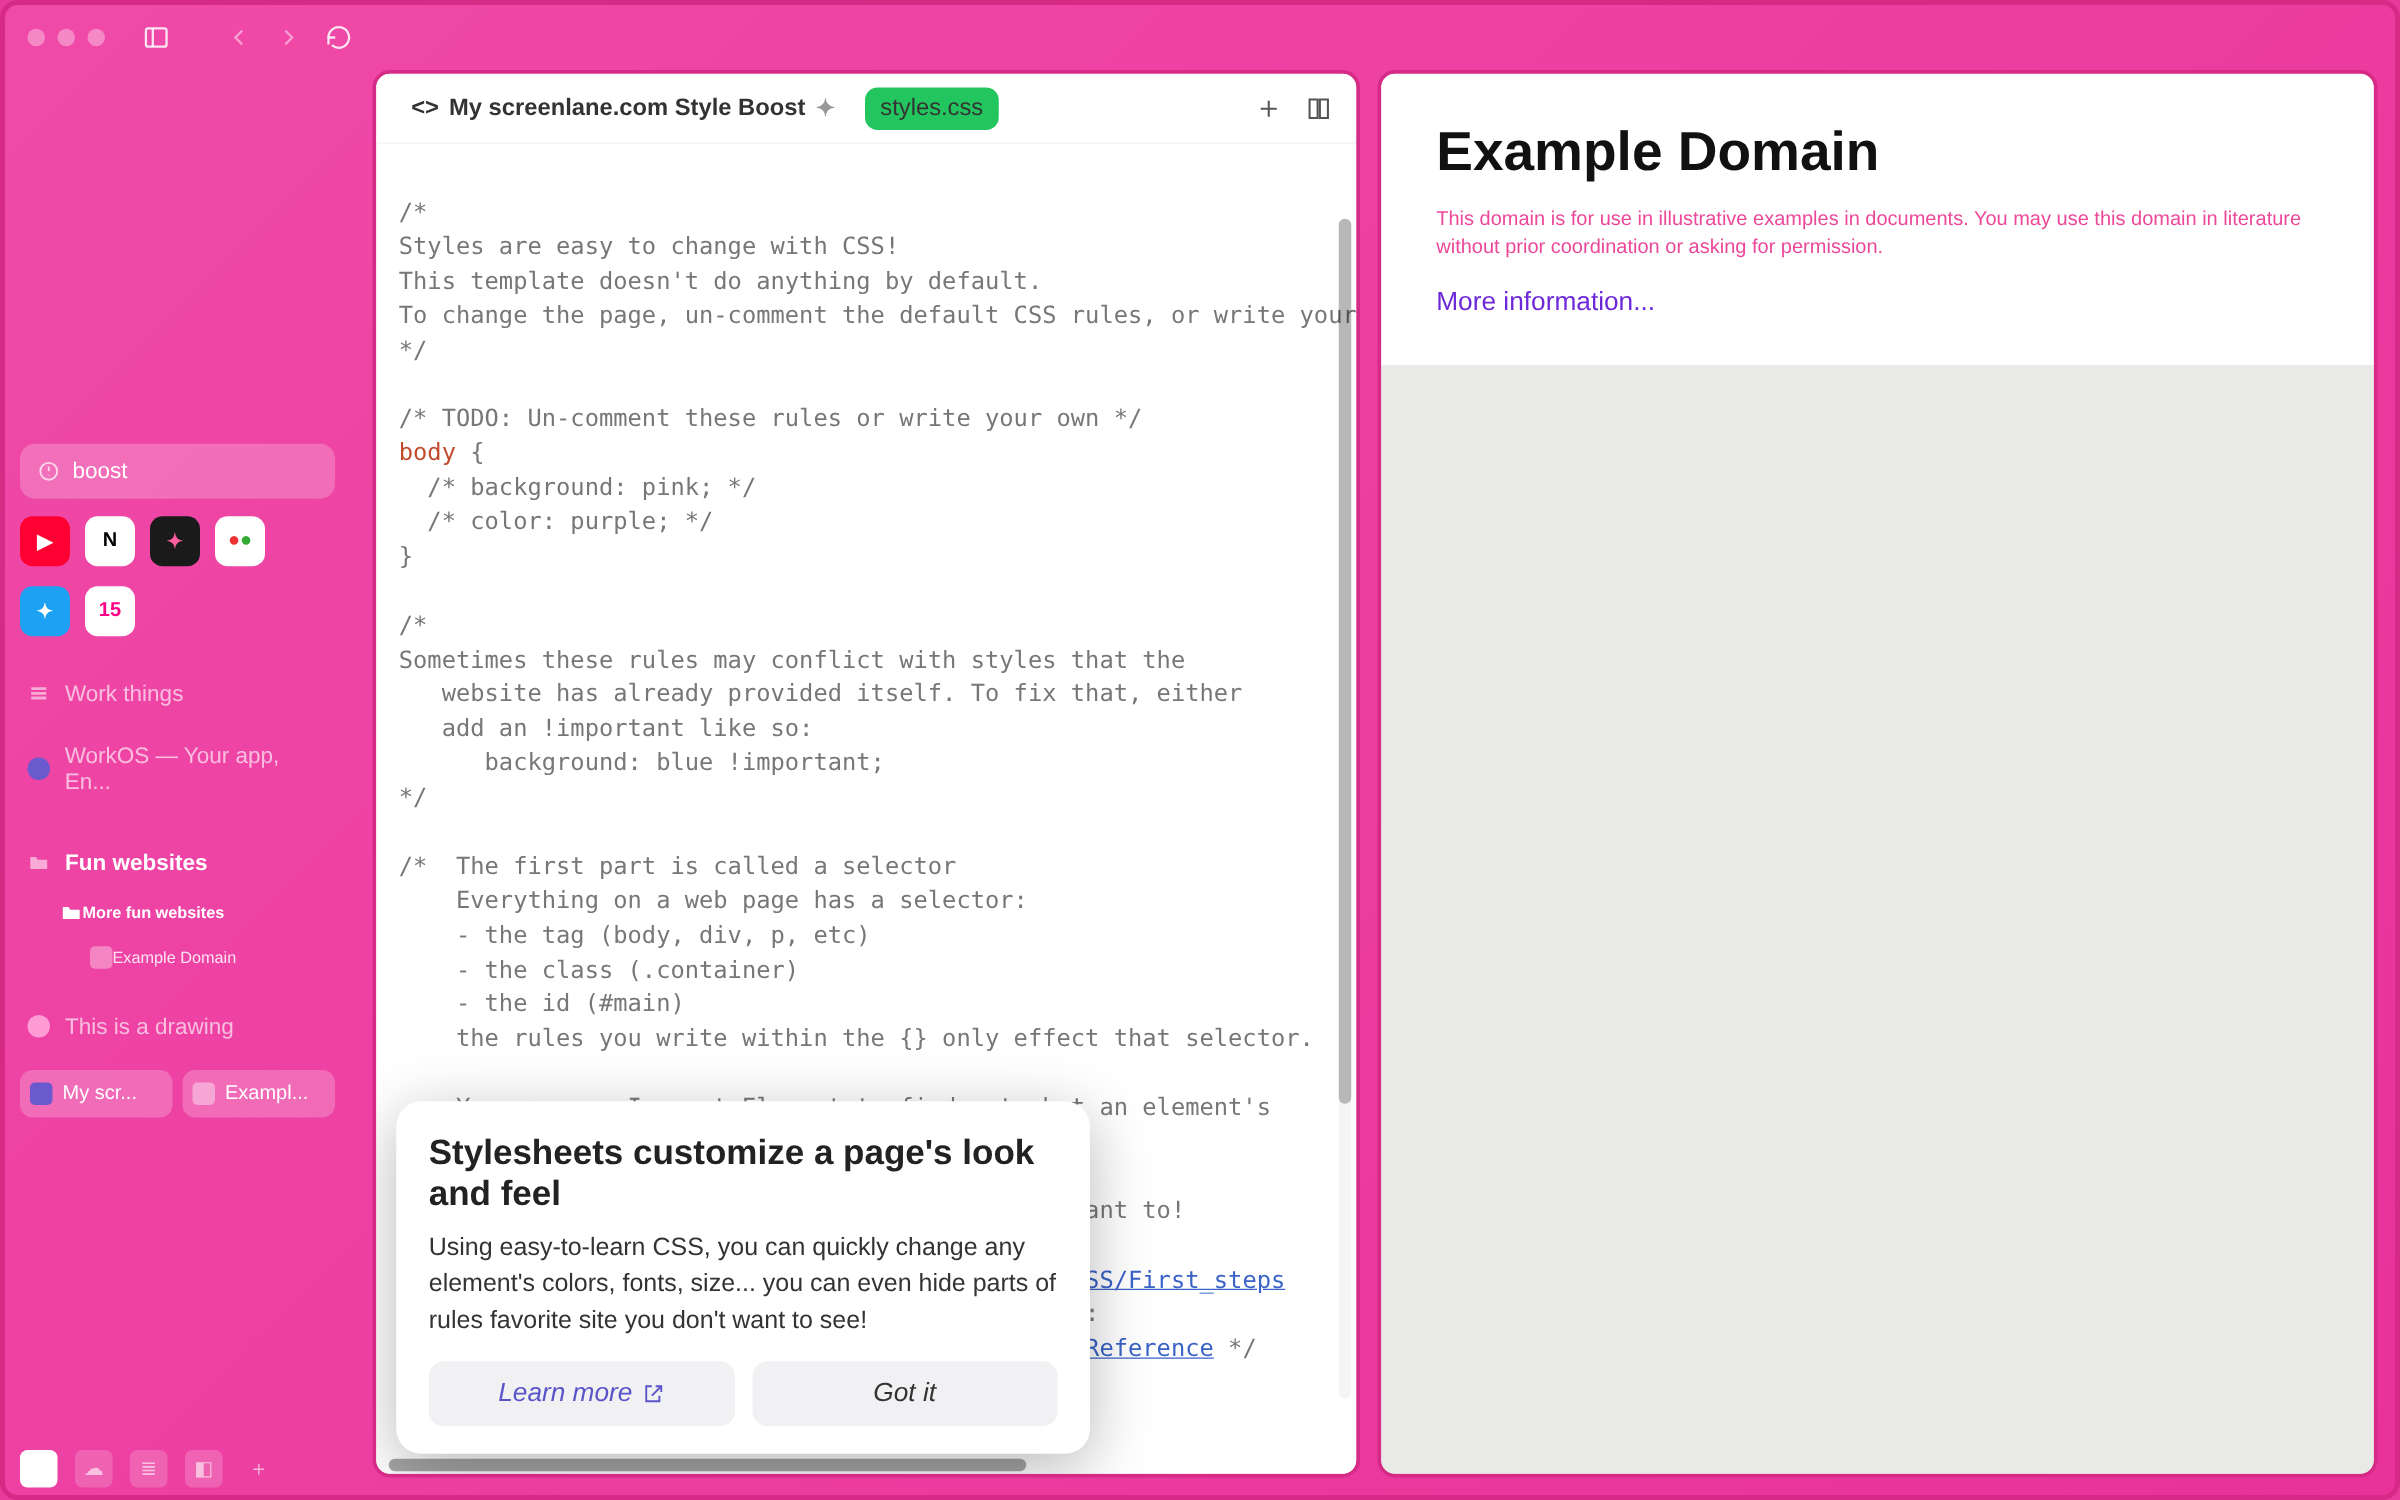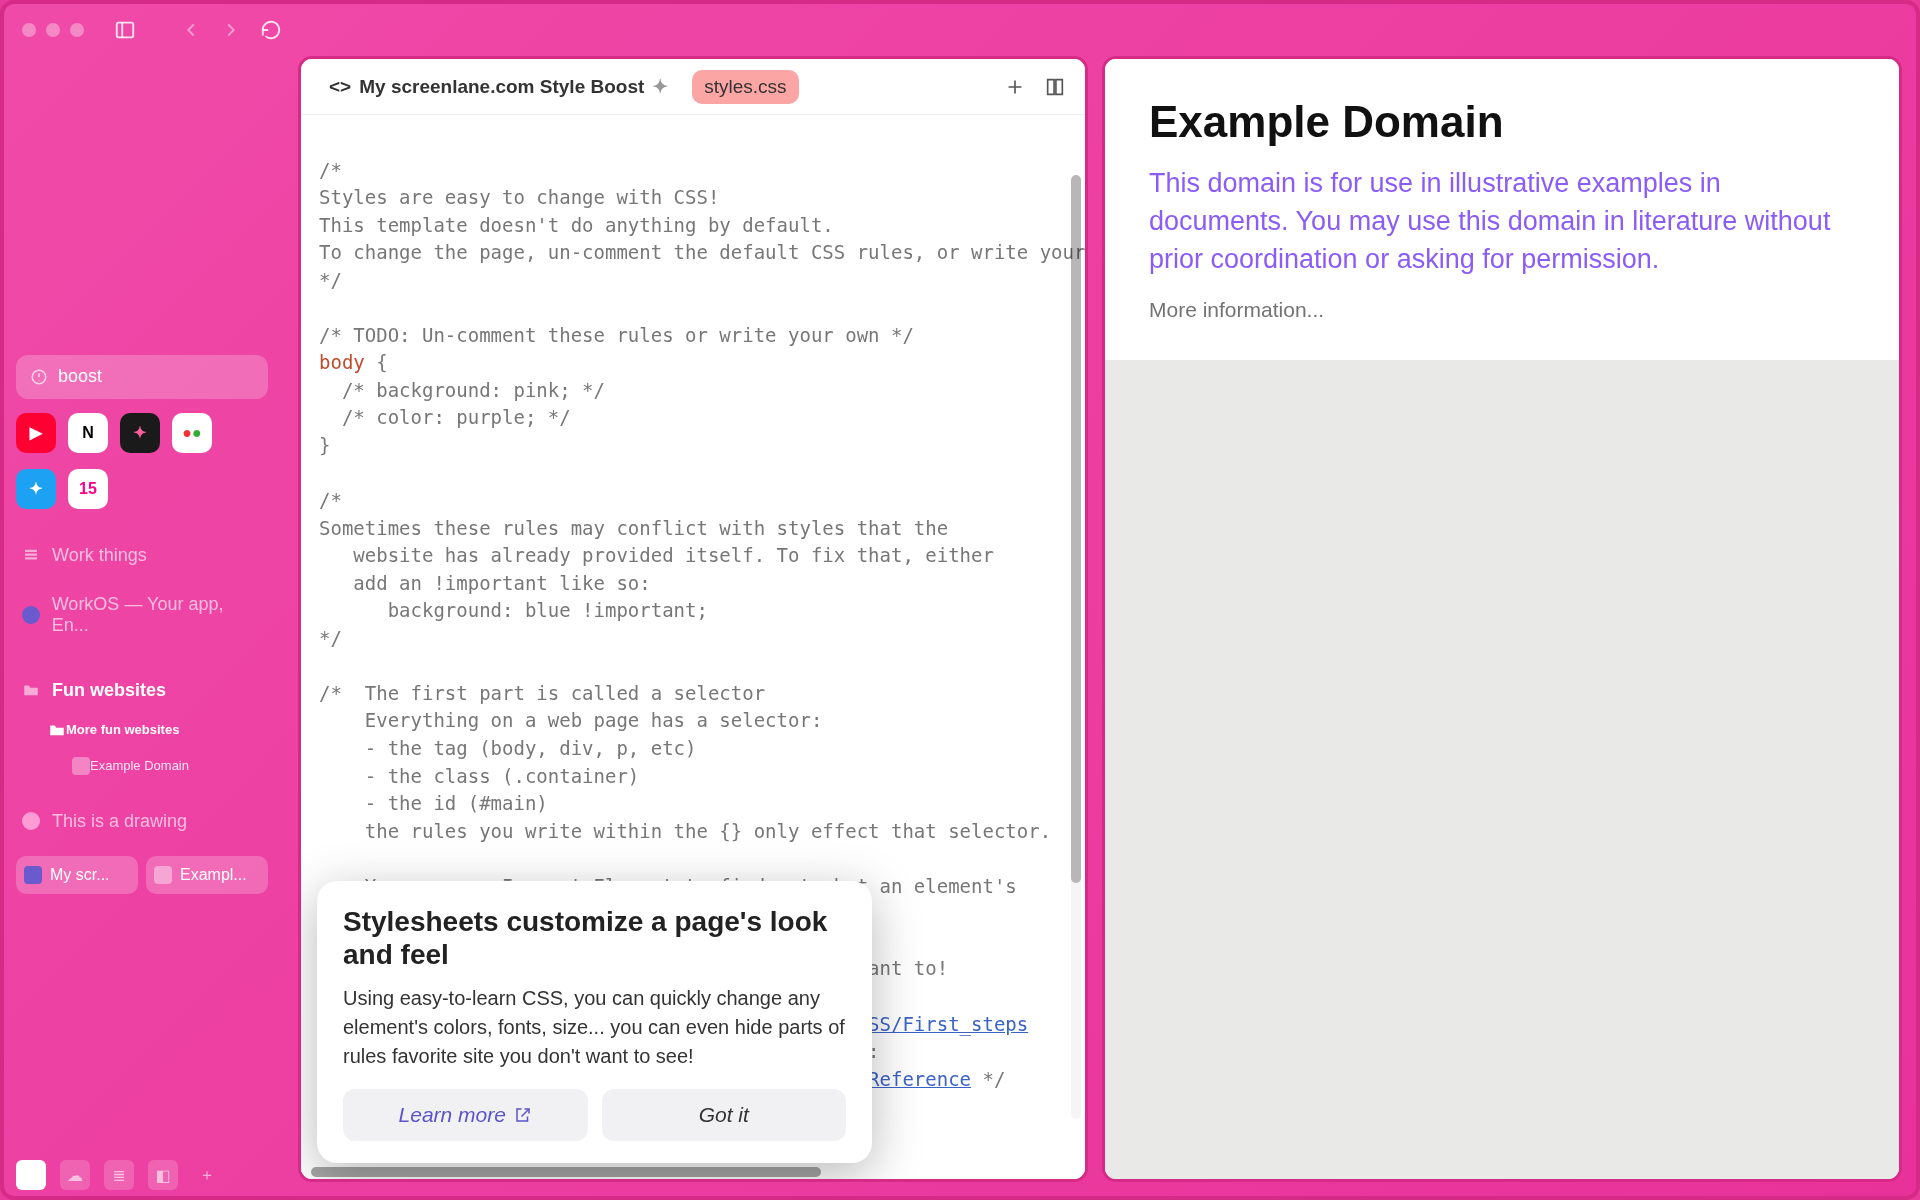--- a/index.html
+++ b/index.html
@@ -167,21 +167,21 @@
     border-bottom:1px solid #eee;
   }
   .ed-tab {
     display:flex; align-items:center; gap:8px;
     padding: 6px 12px;
     border-radius: 10px;
     font-size: 19px;
     color:#333;
   }
   .ed-tab.tab-sel { font-weight:600; }
-  .ed-tab.tab-plain { background:#fca5a5; }
+  .ed-tab.tab-plain { background:#22c55e; }
   .ed-head .spacer { flex:1; }
   .ed-head-btn {
     width:28px; height:28px;
     display:flex; align-items:center; justify-content:center;
     color:#555;
   }
   .ed-head-btn svg { width:22px; height:22px; stroke:currentColor; fill:none; stroke-width:1.8;}
 
   
   .code {
@@ -256,28 +256,28 @@
     margin: 0;
     padding: 38px 44px;
   }
   .preview-inner h1 {
     font-size: 44px;
     font-weight: 800;
     color:#111;
     margin-bottom: 18px;
   }
   .preview-inner p {
-    font-size: 27px;
-    color:#8b5cf6;
+    font-size: 16px;
+    color:#ec4899;
     line-height:1.4;
     margin-bottom: 20px;
   }
   .preview-inner a {
     font-size: 21px;
-    color:#737373;
+    color:#6d28d9;
     text-decoration:none;
     margin-top:36px;
   }
   .panel.preview .below {
     flex:1; background:#e9e9e8;
   }
 </style>
 </head>
 <body>
 

